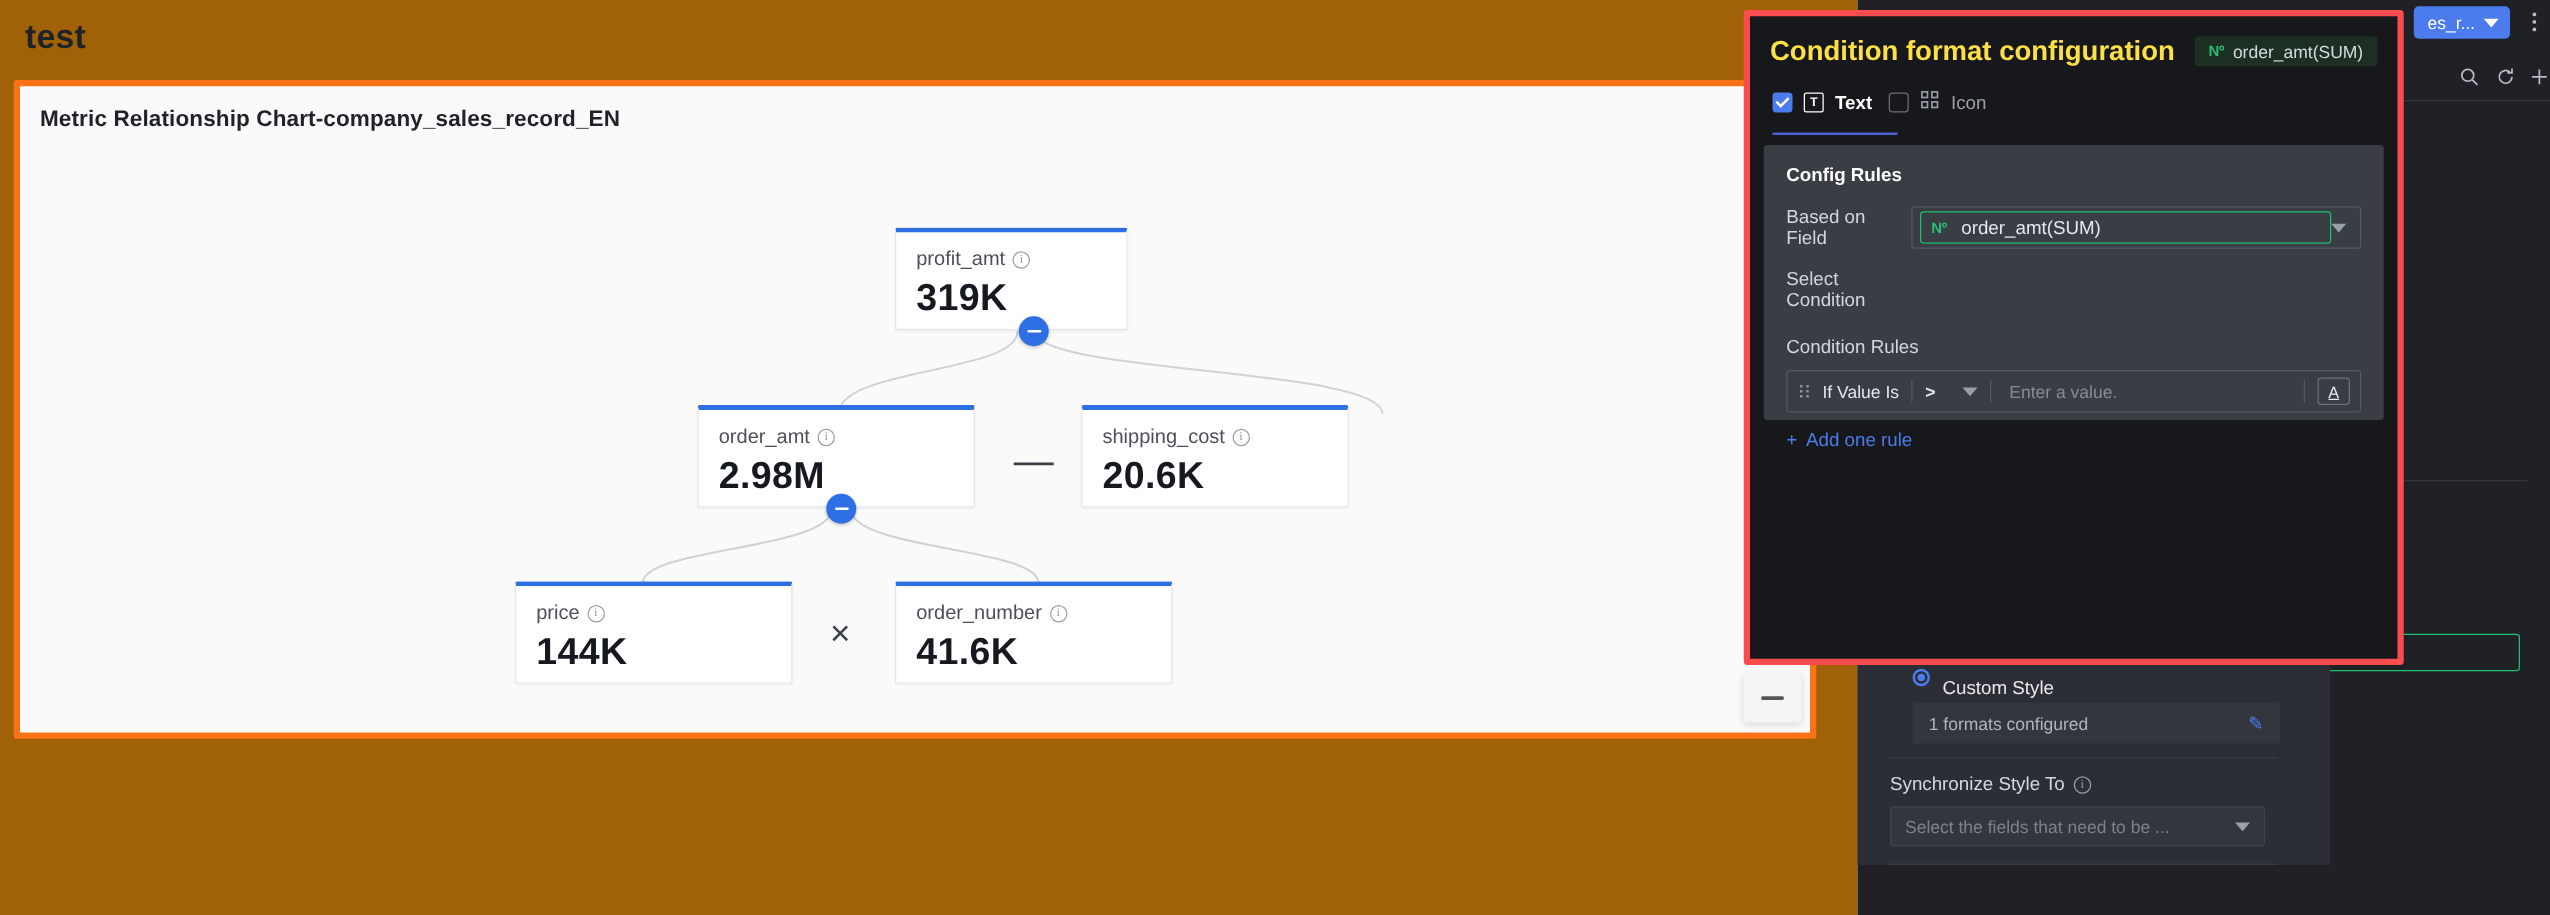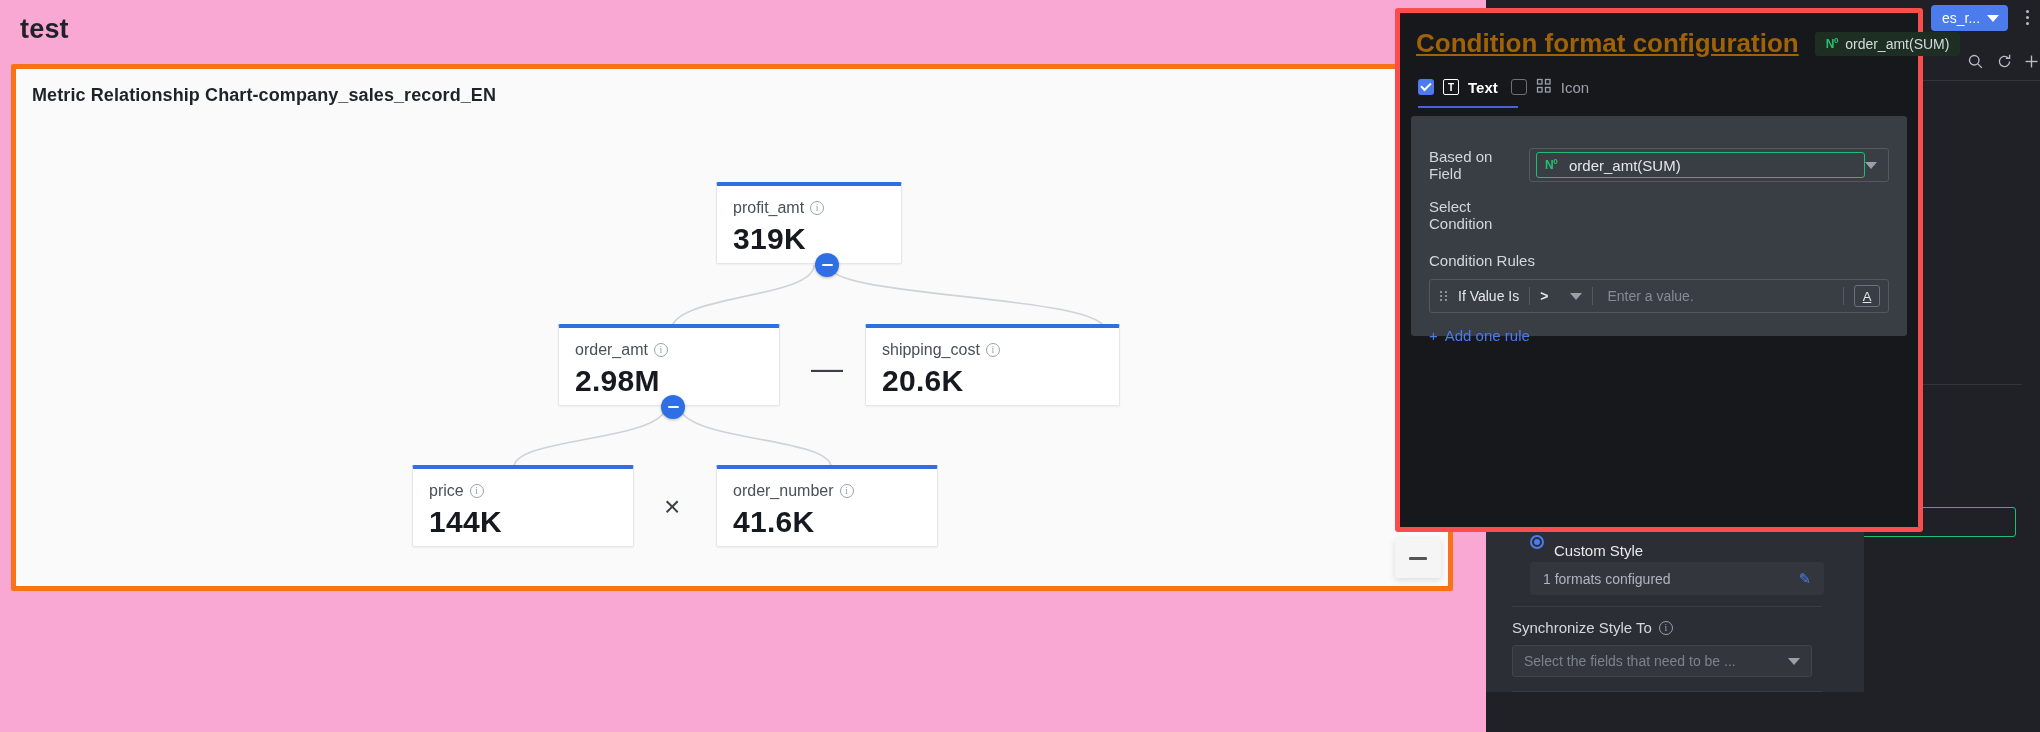--- a/index.html
+++ b/index.html
@@ -8,21 +8,21 @@
     font-family: "Liberation Sans", sans-serif;
     overflow: hidden;
     background: #ffffff;
   }
   #root { position: relative; width: 2040px; height: 732px; }
 
   
   .canvas-area {
     position: absolute; left: 0; top: 0;
     width: 1486px; height: 732px;
-    background: #f9a8d4;
+    background: #a16207;
   }
   .page-title {
     position: absolute; left: 20px; top: 14px;
     font-size: 27px; font-weight: bold; color: #1f2329;
     letter-spacing: .2px;
   }
   .chart-container {
     position: absolute; left: 11px; top: 64px;
     width: 1442px; height: 527px;
     background: #fafafa;
@@ -183,21 +183,21 @@
     width: 528px; height: 524px;
     border: 5px solid #fb4d4d;
     background: #17181b;
     border-radius: 3px;
   }
   .dialog-inner { position: relative; width: 100%; height: 100%; }
   .dlg-header {
     display: flex; align-items: center; gap: 16px;
     padding: 15px 0 0 16px;
   }
-  .dlg-title { font-size: 26px; font-weight: bold; color: #a16207; white-space: nowrap; text-decoration: underline; }
+  .dlg-title { font-size: 22px; font-weight: bold; color: #fde047; white-space: nowrap; }
   .dlg-chip {
     display: flex; align-items: center; gap: 7px;
     background: #1d2f23; border-radius: 3px;
     padding: 4px 11px; font-size: 14px; color: #d6dae0; white-space: nowrap;
   }
   .dlg-chip .fld-icon { width: auto; }
   .dlg-tabs {
     display: flex; align-items: center; gap: 13px;
     margin: 13px 0 0 18px; height: 30px;
   }
@@ -312,21 +312,21 @@
             <span class="info-icon">i</span>
           </div>
           <div class="metric-value">2.98M</div>
         </div>
         <div class="node-toggle" style="left:645px; top:326px;">
           <span class="bar"></span>
         </div>
 
         <div class="op-symbol" style="left:795px; top:283px;">—</div>
 
-        <div class="metric-node" style="left:849px; top:255px; width:255px; height:82px;">
+        <div class="metric-node" style="left:849px; top:255px; width:214px; height:82px;">
           <div class="metric-label">
             <span>shipping_cost</span>
             <span class="info-icon">i</span>
           </div>
           <div class="metric-value">20.6K</div>
         </div>
 
         <div class="metric-node" style="left:396px; top:396px; width:222px; height:82px;">
           <div class="metric-label">
             <span>price</span>
@@ -505,20 +505,21 @@
               <rect x="1.5" y="9.5" width="4.5" height="4.5" fill="none" stroke="#9aa0aa" stroke-width="1.3"></rect>
               <rect x="9.5" y="9.5" width="4.5" height="4.5" fill="none" stroke="#9aa0aa" stroke-width="1.3"></rect>
             </svg>
           </span>
           <span>Icon</span>
         </div>
       </div>
       <div class="tab-underline"></div>
 
       <div class="dlg-body">
+        <div class="section-title">Config Rules</div>
 
         <div class="form-row">
           <span class="form-label">Based on Field</span>
           <div class="select-ctrl">
             <span class="select-inner">
               <span class="fld-icon">Nº</span>
               <span>order_amt(SUM)</span>
             </span>
             <span class="caret-sm"></span>
           </div>

